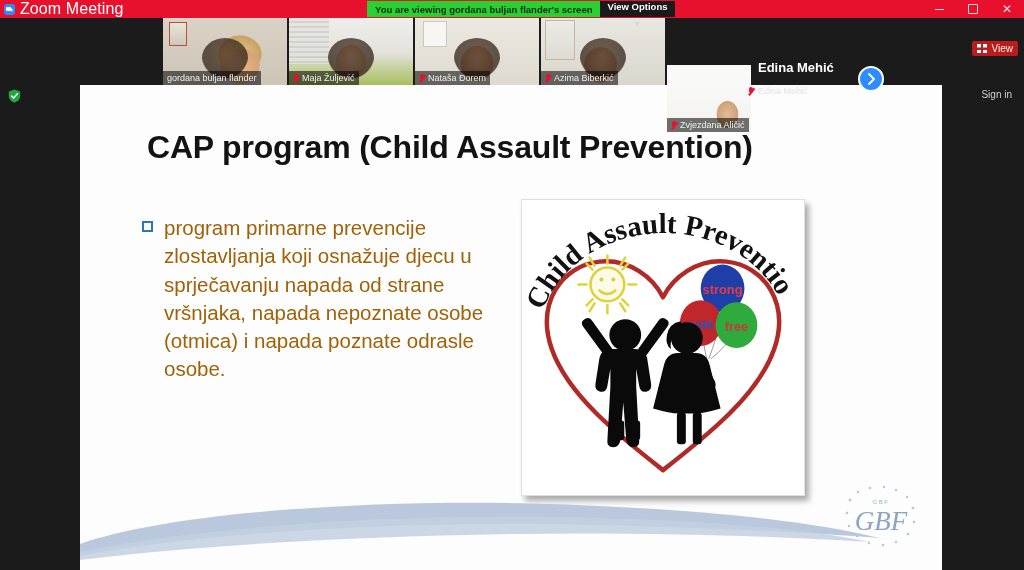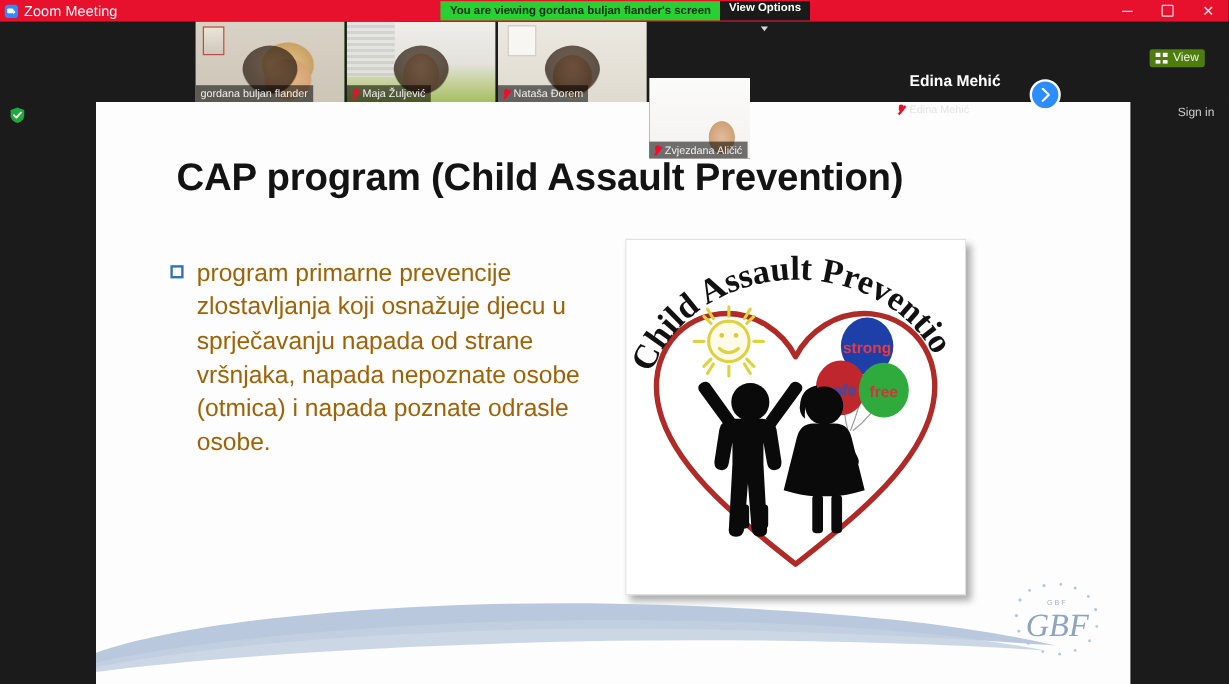--- a/index.html
+++ b/index.html
@@ -26,21 +26,21 @@
   .tb-logo::after {
     content: ""; position: absolute; left: 2px; top: 3.5px;
     width: 5px; height: 4px; background: #fff; border-radius: 1px;
   }
   .tb-logo::before {
     content: ""; position: absolute; left: 7px; top: 4px;
     width: 0; height: 0;
     border-top: 2px solid transparent; border-bottom: 2px solid transparent;
     border-left: 2.5px solid #fff;
   }
-  .tb-title { color: #fff; font-size: 12px; letter-spacing: .1px; }
+  .tb-title { color: #fff; font-size: 16px; letter-spacing: .1px; }
   .tb-center {
     position: absolute; left: 367px; top: 1px; height: 16px;
     display: flex; align-items: stretch;
   }
   .share-banner {
     background: #29d034; color: #062b06;
     font-size: 9.5px; font-weight: bold;
     padding: 0 8px; display: flex; align-items: center;
     white-space: nowrap;
   }
@@ -160,24 +160,24 @@
     color: #e3e3e3; font-size: 9px;
   }
   .next-btn {
     position: absolute; left: 142px; top: 30px;
     width: 26px; height: 26px; border-radius: 50%;
     background: #2d8cff; border: 2px solid #ffffff;
     display: flex; align-items: center; justify-content: center;
   }
   .next-btn svg { display:block; }
   .view-btn {
-    position: absolute; right: 20px; top: 5px;
+    position: absolute; right: 6px; top: 5px;
     display: flex; align-items: center; gap: 5px;
     color: #f2f2f2; font-size: 10px;
-    background: #4d7c0f; padding: 2px 5px; border-radius: 2px; justify-content: center;
+    background: #b91c1c; padding: 2px 5px; border-radius: 2px; justify-content: center;
   }
   .grid-ico {
     width: 10px; height: 9px;
     background:
       linear-gradient(#fff,#fff) 0 0/4px 3.5px no-repeat,
       linear-gradient(#fff,#fff) 6px 0/4px 3.5px no-repeat,
       linear-gradient(#fff,#fff) 0 5.5px/4px 3.5px no-repeat,
       linear-gradient(#fff,#fff) 6px 5.5px/4px 3.5px no-repeat;
   }
 
@@ -279,20 +279,28 @@
 
       <div class="tile">
         <div class="tile-bg cam3"></div>
         <div class="tile-hair"></div>
         <div class="tile-name">
           <span class="mic-muted"></span>
           <span>Nataša Đorem</span>
         </div>
       </div>
 
+      <div class="tile">
+        <div class="tile-bg cam4"></div>
+        <div class="tile-hair"></div>
+        <div class="tile-name">
+          <span class="mic-muted"></span>
+          <span>Azima Biberkić</span>
+        </div>
+      </div>
 
       <div class="tile tile5-wrap">
         <div class="tile-bg cam5"></div>
         <div class="tile-name">
           <span class="mic-muted"></span>
           <span>Zvjezdana Aličić</span>
         </div>
       </div>
 
     </div>

